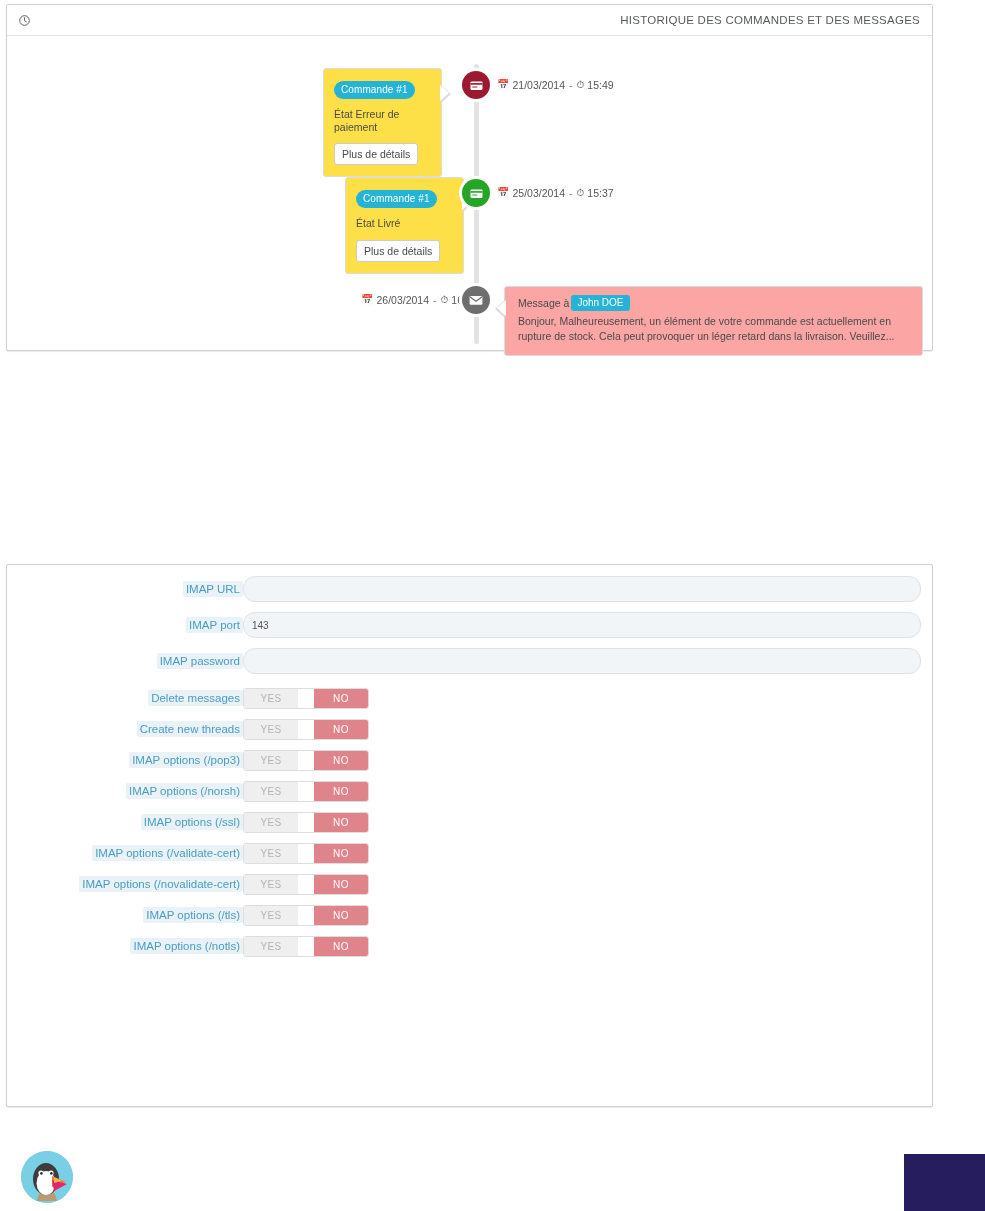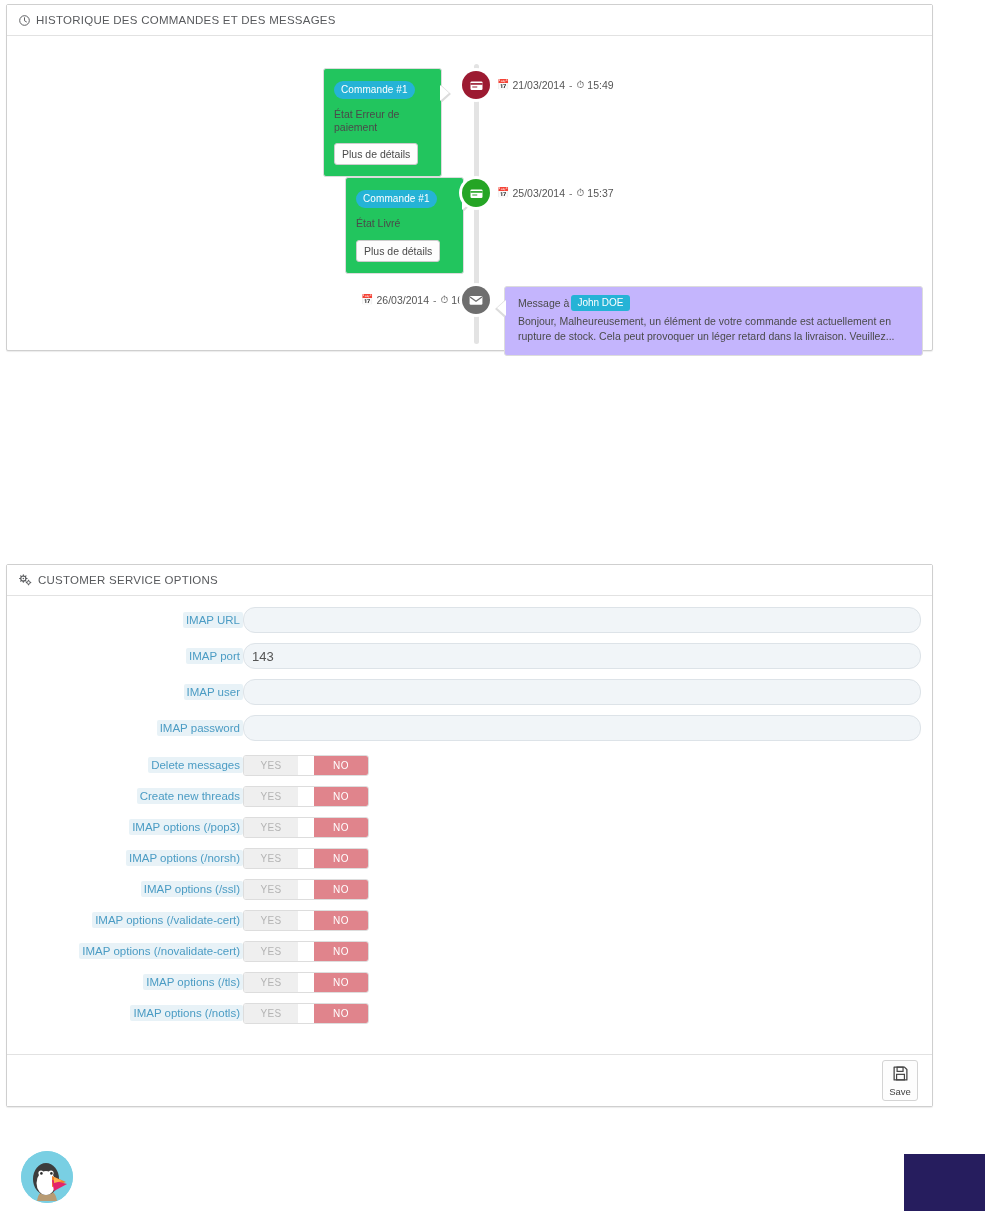--- a/index.html
+++ b/index.html
@@ -20,20 +20,21 @@
     border-radius: 2px;
     box-shadow: 0 1px 1px rgba(0,0,0,0.08);
   }
   .panel-head {
     height: 31px;
     border-bottom: 1px solid #e2e2e2;
     display: flex;
     align-items: center;
     padding: 0 12px;
     background: #ffffff;
+    justify-content: space-between;
   }
   .panel-head .ph-icon {
     margin-right: 6px;
     color: #585a5d;
     display: flex; align-items: center;
     font-size: 12px;
     line-height: 1;
   }
   .panel-head .ph-title {
     font-size: 11.5px;
@@ -84,21 +85,21 @@
     align-items: center;
     gap: 3px;
   }
   .tl-date .gl { font-size: 10px; color:#444; line-height:1; }
   .tl-date .sep { color:#777; margin: 0 1px; }
 
   
   .order-card {
     position: absolute;
     width: 119px;
-    background: #22c55e;
+    background: #fde047;
     border: 1px solid #dcdcdc;
     border-radius: 3px;
     padding: 10px 10px 11px 10px;
   }
   .order-card:after, .order-card:before {
     content: "";
     position: absolute;
     left: 100%;
     top: 16px;
     width: 0; height: 0;
@@ -139,21 +140,21 @@
     border: 1px solid #cccccc;
     border-radius: 3px;
     padding: 4px 7px;
     line-height: 1.15;
     cursor: pointer;
   }
 
   
   .msg-card {
     position: absolute;
-    background: #c4b5fd;
+    background: #fca5a5;
     border: 1px solid #dcdcdc;
     border-radius: 3px;
     padding: 9px 13px 11px 13px;
   }
   .msg-card:after, .msg-card:before {
     content: "";
     position: absolute;
     right: 100%;
     top: 13px;
     width: 0; height: 0;
@@ -216,21 +217,21 @@
     background: #e8f2f7;
     padding: 2px 3px;
     border-radius: 2px;
   }
   .form-control {
     flex: 1;
     height: 26px;
     background: #f1f5f8;
     border: 1px solid #dde3e8;
     border-radius: 12px;
-    font-size: 13px;
+    font-size: 10px;
     color: #555;
     padding: 0 8px;
     font-family: "Liberation Sans", sans-serif;
     line-height: 24px;
     outline: none;
   }
   .form-control::placeholder { color: #9bacba; }
 
   .switch {
     display: inline-flex;
@@ -382,52 +383,32 @@
           <div class="msg-to">
             <span>Message à</span><span class="badge-user">John DOE</span>
           </div>
           <div class="msg-body">Bonjour, Malheureusement, un élément de votre commande est actuellement en rupture de stock. Cela peut provoquer un léger retard dans la livraison. Veuillez...</div>
         </div>
       </div>
     </div>
   </div>
 
   <div class="panel" id="cs-panel">
-    <div class="panel-head">
-      <span class="ph-icon">
-        <svg width="13" height="12" viewBox="0 0 18 16">
-          <circle cx="6" cy="6" r="3.6" fill="none" stroke="#585a5d" stroke-width="1.5"></circle>
-          <circle cx="6" cy="6" r="1.1" fill="#585a5d"></circle>
-          <g stroke="#585a5d" stroke-width="1.5" stroke-linecap="round">
-            <path d="M6 0.8v1.6M6 9.6v1.6M0.8 6h1.6M9.6 6h1.6M2.3 2.3l1.1 1.1M8.6 8.6l1.1 1.1M9.7 2.3L8.6 3.4M3.4 8.6L2.3 9.7"></path>
-          </g>
-          <circle cx="13.2" cy="11.5" r="2.3" fill="none" stroke="#585a5d" stroke-width="1.3"></circle>
-          <g stroke="#585a5d" stroke-width="1.3" stroke-linecap="round">
-            <path d="M13.2 8.2v1M13.2 13.8v1M10 11.5h1M15.4 11.5h1"></path>
-          </g>
-        </svg>
-      </span>
-      <span class="ph-title">CUSTOMER SERVICE OPTIONS</span>
-    </div>
 
     <div class="cs-body">
 
       <div class="form-row">
         <div class="form-label"><span>IMAP URL</span></div>
         <input class="form-control" type="text" value="" style="">
       </div>
       <div class="form-row">
         <div class="form-label"><span>IMAP port</span></div>
         <input class="form-control" type="text" value="143" style="">
       </div>
       <div class="form-row">
-        <div class="form-label"><span>IMAP user</span></div>
-        <input class="form-control" type="text" value="" style="">
-      </div>
-      <div class="form-row">
         <div class="form-label"><span>IMAP password</span></div>
         <input class="form-control" type="text" value="" style="">
       </div>
 
       <div class="form-row" style="margin-top:14px;">
         <div class="form-label"><span>Delete messages</span></div>
         <div class="switch-wrap">
           <div class="switch">
             <div class="sw yes">YES</div>
             <div class="sw no">NO</div>
@@ -510,32 +491,20 @@
         <div class="switch-wrap">
           <div class="switch">
             <div class="sw yes">YES</div>
             <div class="sw no">NO</div>
           </div>
         </div>
       </div>
 
     </div>
 
-    <div class="panel-foot">
-      <div class="btn-save">
-        <span>
-          <svg width="17" height="17" viewBox="0 0 20 20">
-            <path d="M2.5 2.5h12.2L17.5 5.3v12.2H2.5z" fill="none" stroke="#444" stroke-width="1.5" stroke-linejoin="round"></path>
-            <rect x="6" y="2.5" width="7" height="5" fill="none" stroke="#444" stroke-width="1.4"></rect>
-            <rect x="5.4" y="11" width="9.2" height="6.5" fill="none" stroke="#444" stroke-width="1.4"></rect>
-          </svg>
-        </span>
-        <span class="lbl">Save</span>
-      </div>
-    </div>
   </div>
 
   <div id="ps-avatar">
     <svg width="52" height="52" viewBox="0 0 52 52">
       <circle cx="26" cy="26" r="26" fill="#79cfe3"></circle>
       <path d="M16 50c1-7 4-11 10-11s9 4 10 11z" fill="#b89b73"></path>
       <ellipse cx="25" cy="28" rx="13" ry="16" fill="#3c3c3c"></ellipse>
       <ellipse cx="25" cy="32" rx="9.5" ry="12" fill="#ffffff"></ellipse>
       <circle cx="20" cy="22" r="2.6" fill="#ffffff"></circle>
       <circle cx="30" cy="22" r="2.6" fill="#ffffff"></circle>

